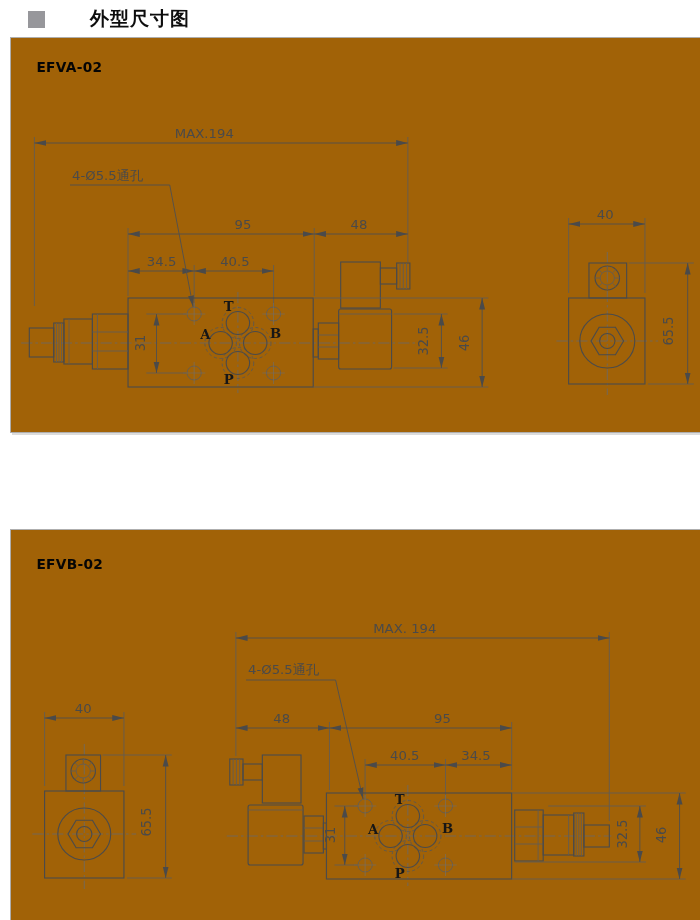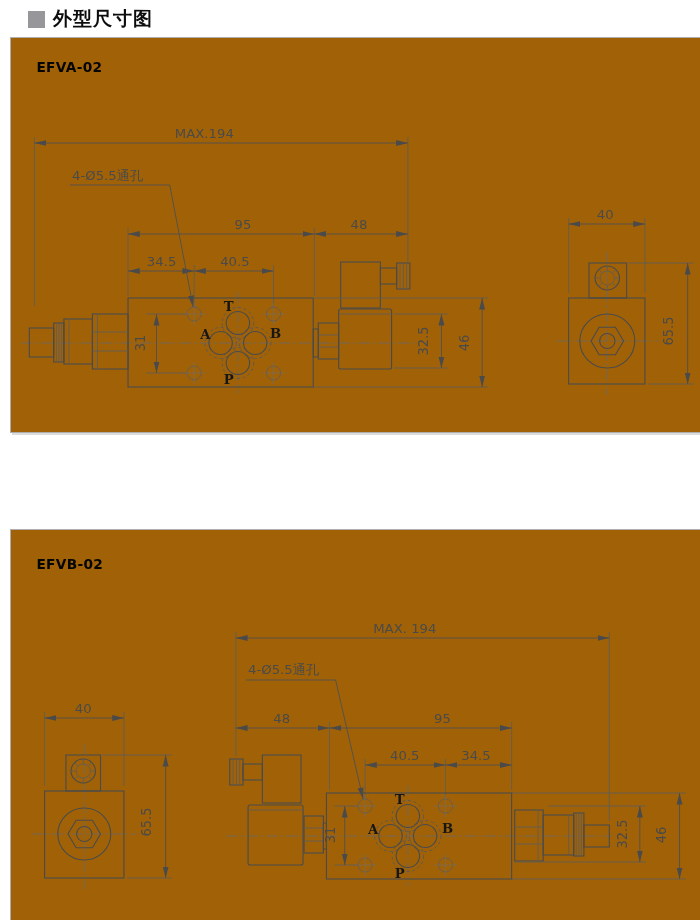--- a/index.html
+++ b/index.html
@@ -1,19 +1,19 @@
 <!DOCTYPE html>
 <html><head>
 <meta charset="utf-8">
 <style>
   html,body{margin:0;padding:0;background:#fff;width:700px;height:920px;overflow:hidden;}
   body{font-family:"DejaVu Sans",sans-serif;position:relative;}
   .hdr{position:absolute;left:28px;top:6px;display:flex;align-items:center;gap:8px;}
   .hdr .sq{width:17px;height:17px;background:#97979b;}
-  .hdr .ttl{font-size:19px;font-weight:bold;color:#0d0d0d;letter-spacing:1px;font-family:"DejaVu Sans",sans-serif;}
+  .hdr .ttl{font-size:19px;font-weight:bold;color:#0d0d0d;letter-spacing:1px;font-family:"DejaVu Sans",sans-serif;margin-left:37px;}
   .panel{position:absolute;background:#a16207;border:1px solid #aeaeae;box-shadow:2px 2px 0 #dcdcdc;padding-left:12px;}
   #panelA{left:10px;top:37px;width:683px;height:394px;}
   #panelB{left:10px;top:497px;width:683px;height:411px;margin-top:32px;}
   .panel svg{position:absolute;left:0;top:0;width:100%;height:100%;}
   
   .ln{stroke:#4b4b4b;stroke-width:1.1;fill:none;stroke-linecap:square;}
   .tn{stroke:#5c5c5c;stroke-width:0.8;fill:none;}
   .dimln{stroke:#4f4f4f;stroke-width:0.9;fill:none;}
   .cl{stroke:#6a6a6a;stroke-width:0.8;fill:none;stroke-dasharray:11,3,2.5,3;}
   .dsh{stroke:#565656;stroke-width:0.85;fill:none;stroke-dasharray:3,2.6;}

